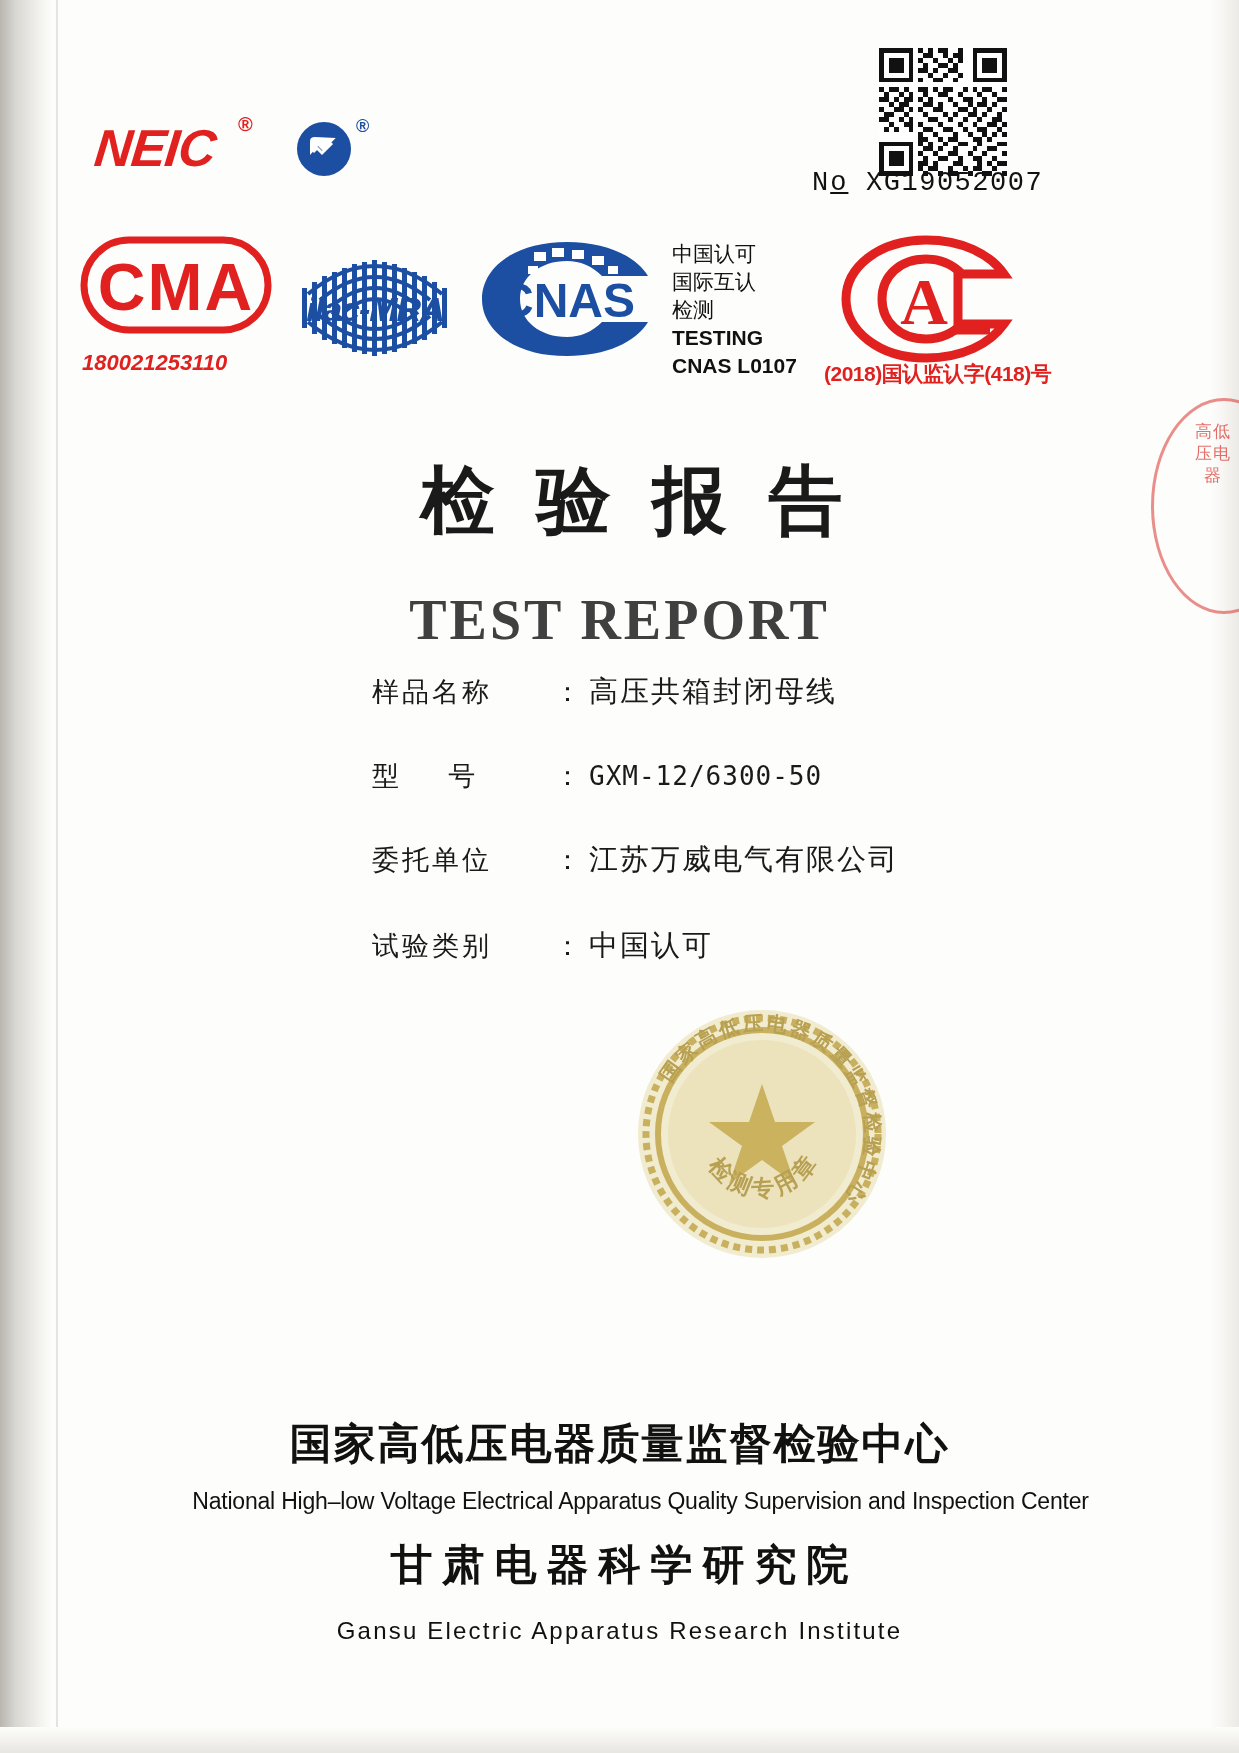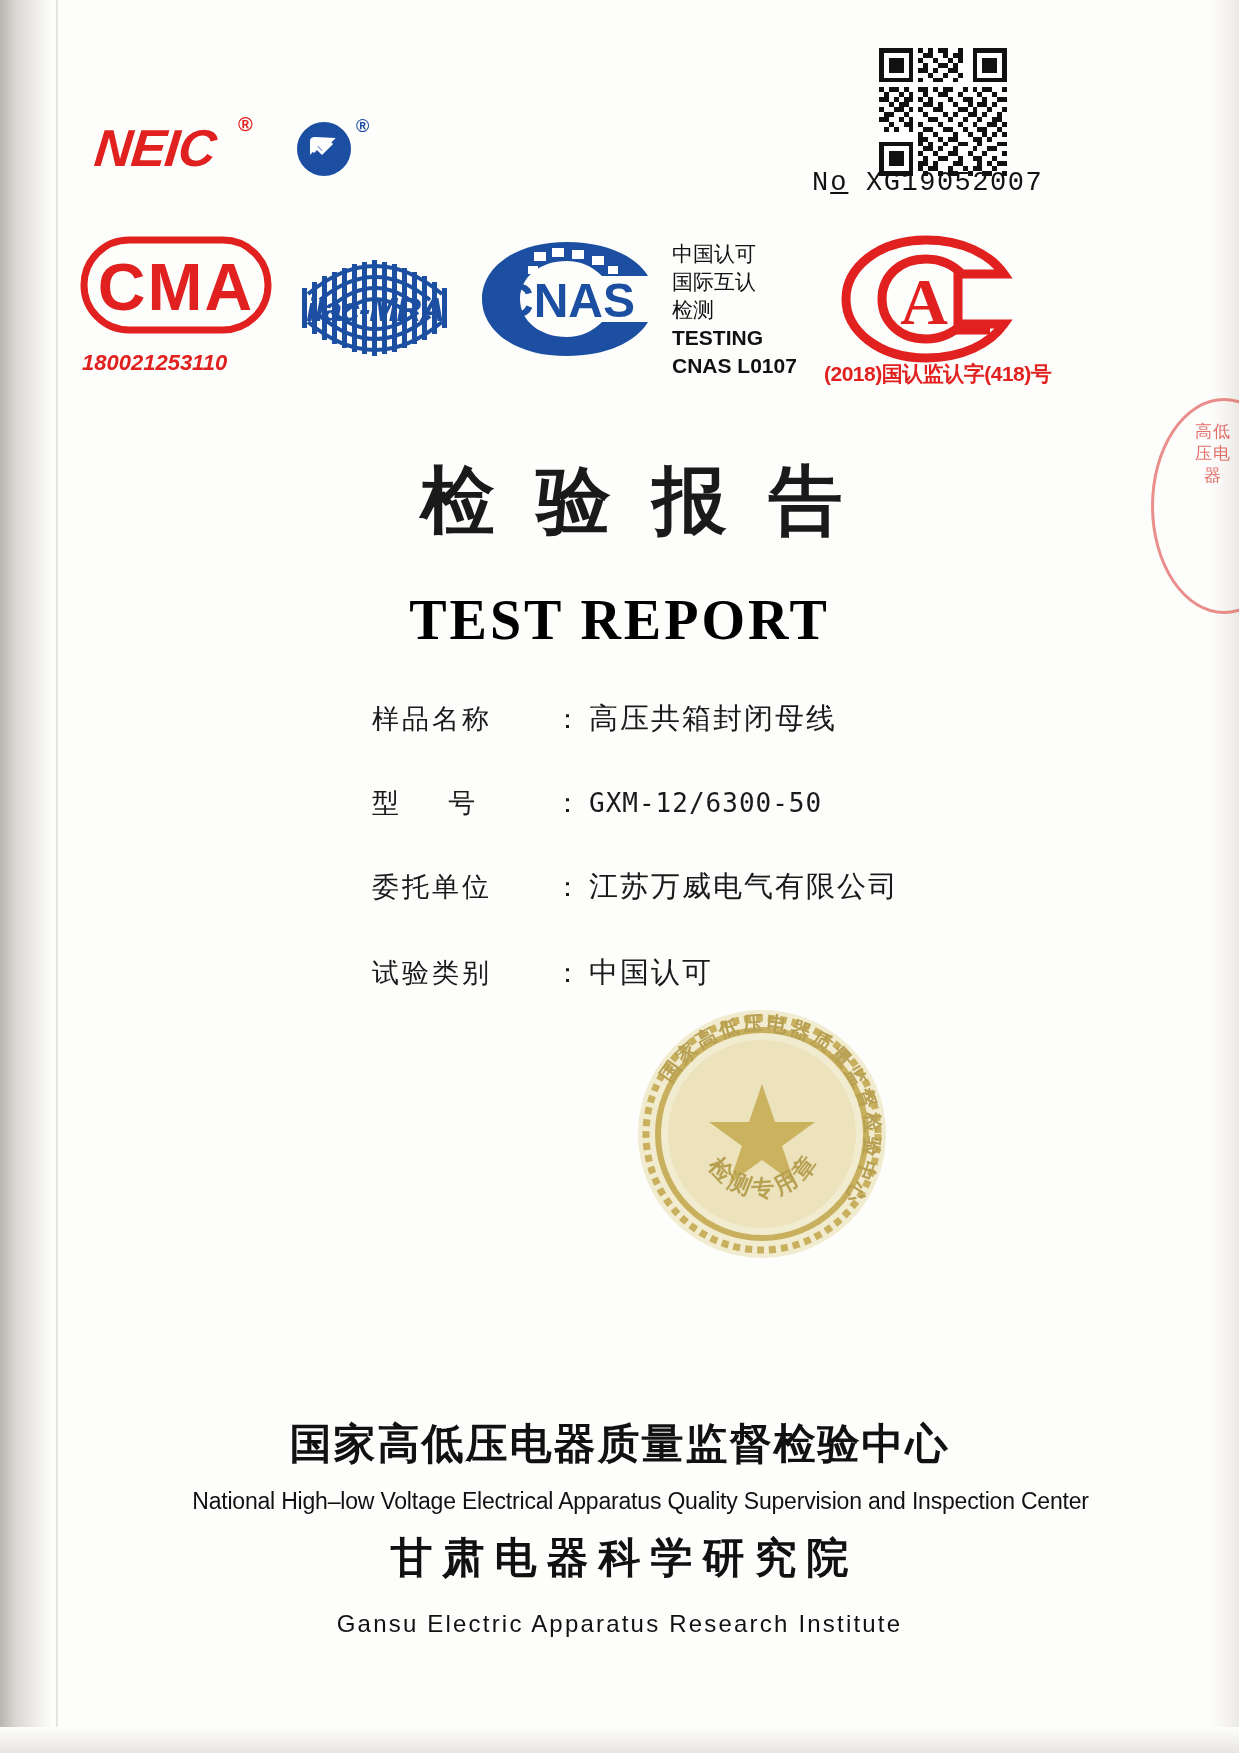--- a/index.html
+++ b/index.html
@@ -198,36 +198,35 @@
   }
   .title-en {
     position: absolute;
     left: 0; top: 588px;
     width: 1239px;
     text-align: center;
     font-family: "Liberation Serif", serif;
     font-weight: bold;
     font-size: 56px;
     letter-spacing: 3px;
-    color: #000000;
+    color: #404040;
   }
 
   
   .fields {
     position: absolute;
     left: 372px; top: 672px;
     width: 700px;
   }
   .field-row {
     display: flex;
     align-items: baseline;
     margin-bottom: 46px;
     font-family: "DejaVu Sans", sans-serif;
     color: #1a1a1a;
-    margin-top: 27px;
   }
   .field-label {
     font-size: 27px;
     letter-spacing: 3px;
     width: 182px;
     flex: none;
     white-space: pre;
   }
   .field-colon {
     font-size: 27px;
@@ -266,21 +265,21 @@
   }
   .org-en {
     margin-top: 16px;
     font-family: "Liberation Sans", sans-serif;
     font-size: 23px;
     color: #111;
     letter-spacing: -0.2px;
     padding-left: 42px;
   }
   .inst-cn {
-    margin-top: 15px;
+    margin-top: 22px;
     font-family: "DejaVu Sans", sans-serif;
     font-weight: bold;
     font-size: 42px;
     letter-spacing: 10px;
     text-indent: 10px;
     color: #111;
   }
   .inst-en {
     margin-top: 24px;
     font-family: "Liberation Sans", sans-serif;

